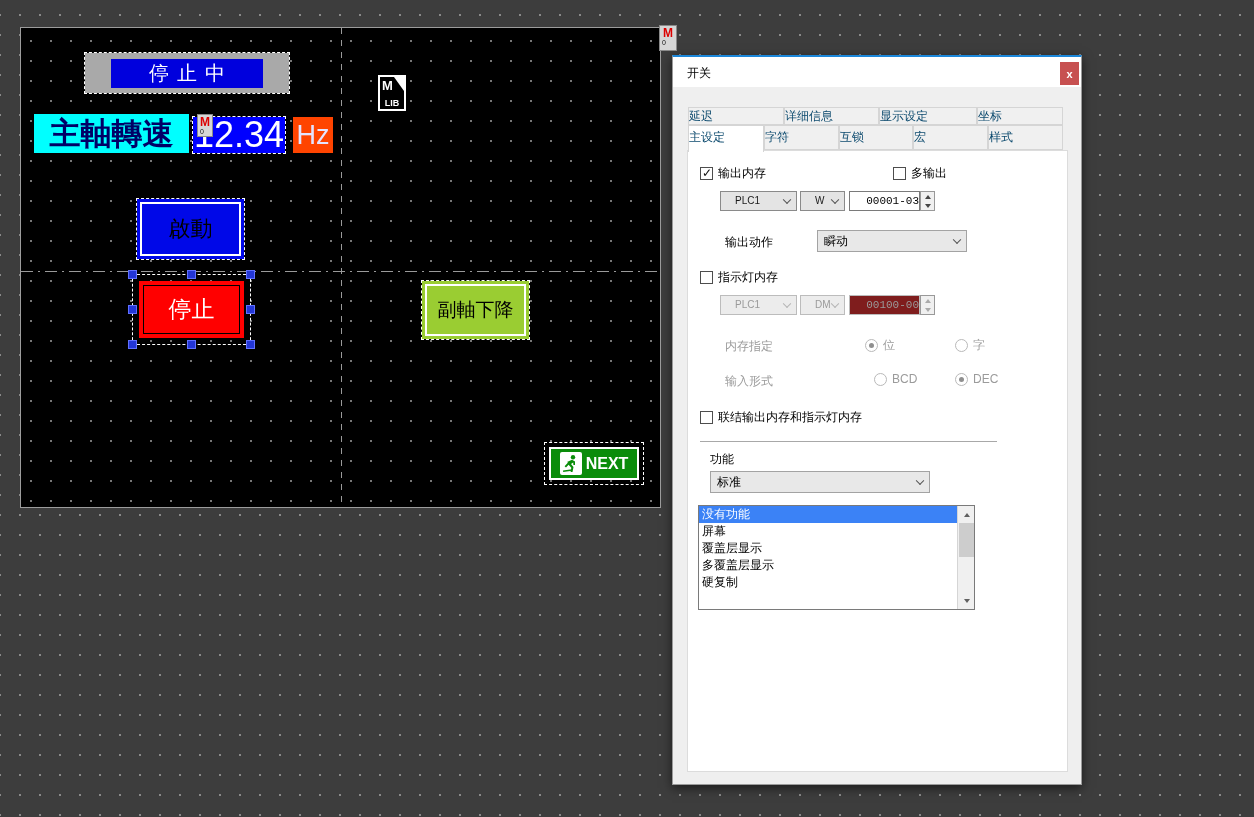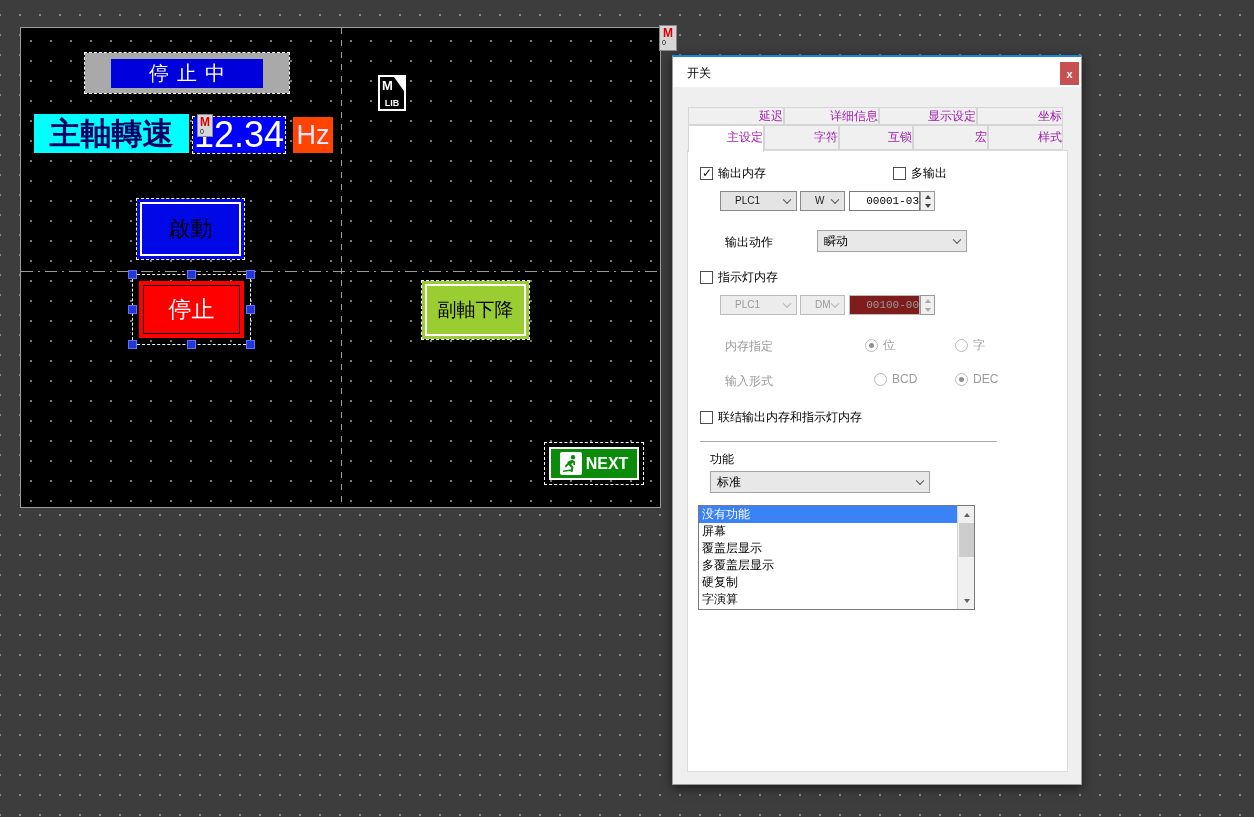--- a/index.html
+++ b/index.html
@@ -59,22 +59,22 @@
   .exiticon { width:22px; height:23px; background:#fff; border-radius:2px; display:flex; align-items:center; justify-content:center; }
   
   .dialog { position:absolute; left:672px; top:55px; width:410px; height:730px; background:#efefef;
     border:1px solid #9b9b9b; border-top:2px solid #1a86d9; box-shadow:0 3px 10px rgba(0,0,0,.55); }
   .titlebar { position:relative; height:30px; background:#fff; }
   .titlebar .ttl { position:absolute; left:14px; top:8px; font-size:12px; color:#000; }
   .closebtn { position:absolute; right:2px; top:5px; width:19px; height:23px; background:#c75050; color:#fff;
     font-size:11px; font-weight:bold; display:flex; align-items:center; justify-content:center; cursor:pointer; }
   .tabs { position:absolute; left:15px; top:50px; }
   .tabrow { display:flex; }
-  .tab { height:18px; background:#f0f0f0; border:1px solid #d5d5d5; font-size:12px; text-align:right;
-    line-height:17px; color:#a21caf; }
+  .tab { height:18px; background:#f0f0f0; border:1px solid #d5d5d5; font-size:12px; text-align:left;
+    line-height:17px; color:#0c4a6e; }
   .tabrow2 .tab { height:25px; line-height:23px; }
   .tab.active { background:#fff; height:27px; border-bottom:none; position:relative; z-index:3; }
   .panel { position:absolute; left:14px; top:93px; width:381px; height:622px; background:#fff; border:1px solid #dcdcdc; }
   .pi { position:absolute; font-size:12px; color:#000; }
   .cbrow { display:flex; align-items:center; gap:5px; cursor:default; }
   .cb { width:13px; height:13px; background:#fff; border:1px solid #4d4d4d; position:relative; flex:0 0 13px; }
   .cb.checked::after { content:"✓"; position:absolute; left:1px; top:-2px; font-size:12px; color:#111; }
   .combo { position:absolute; background:#e4e4e4; border:1px solid #8a8a8a; font-family:"Liberation Mono",monospace;
     font-size:10px; color:#1a1a1a; line-height:18px; padding-left:14px; }
   .combo .chev, .ddl .chev { position:absolute; right:6px; top:50%; width:6px; height:6px;
@@ -286,21 +286,20 @@
     <div class="ddl" style="left:22px;top:320px;width:220px;height:22px">
       <span>标准</span><span class="chev"></span>
     </div>
 
     <div class="listbox" style="left:10px;top:354px;width:277px;height:105px">
       <div class="li selected">没有功能</div>
       <div class="li">屏幕</div>
       <div class="li">覆盖层显示</div>
       <div class="li">多覆盖层显示</div>
       <div class="li">硬复制</div>
-      <div class="li">字演算</div>
       <div class="sbar">
         <div class="arr" style="top:0">
             <span class="tri-up" style="border-bottom-color:#606060"></span>
           </div>
         <div class="thumb"></div>
         <div class="arr" style="bottom:0">
             <span class="tri-dn" style="border-top-color:#606060"></span>
           </div>
       </div>
     </div>

